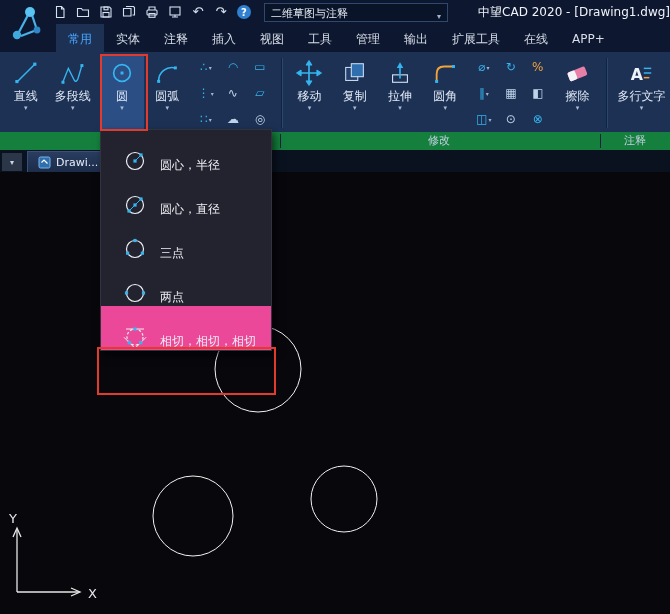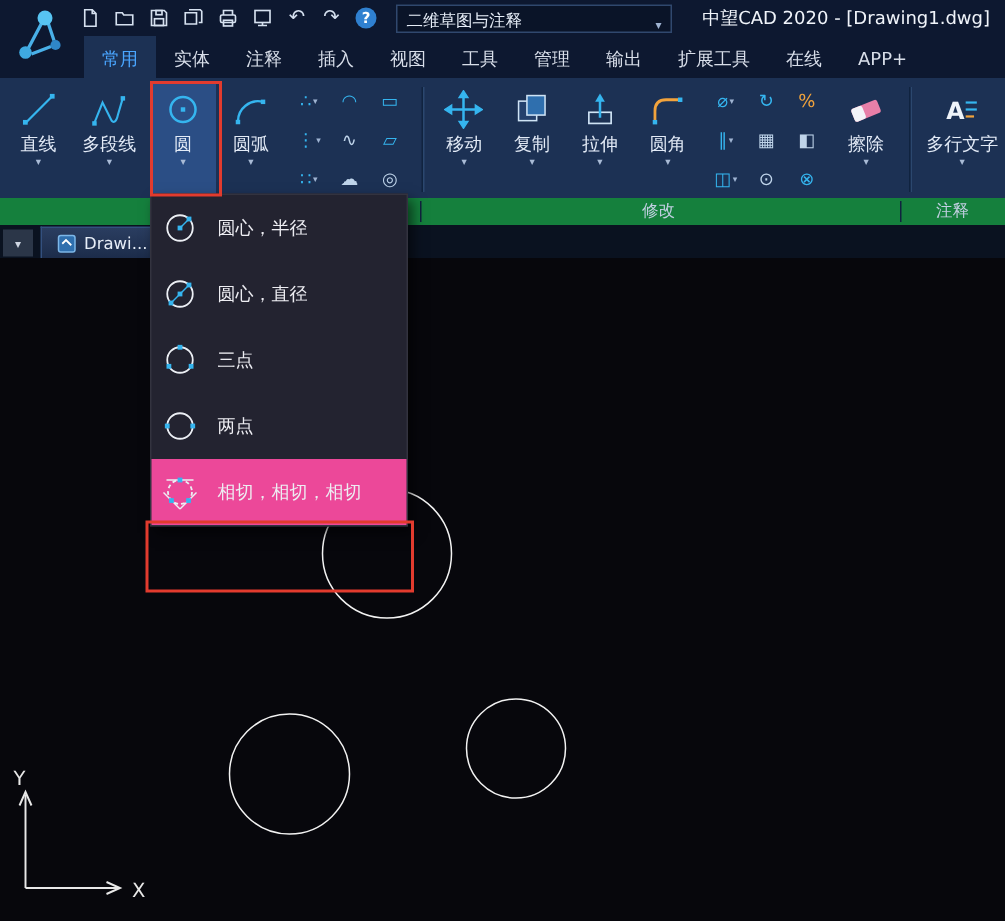--- a/index.html
+++ b/index.html
@@ -12,21 +12,21 @@
             display:flex;align-items:center;padding-left:52px;box-sizing:border-box;}
   .logo{position:absolute;left:6px;top:2px;width:38px;height:46px;z-index:6;}
   .qat{display:flex;align-items:center;gap:7px;}
   .qicon{width:16px;height:16px;display:flex;align-items:center;justify-content:center;cursor:pointer;}
   .qglyph{color:#d6e1f0;font-size:13px;line-height:14px;}
   .help-badge{width:14px;height:14px;border-radius:50%;background:#2f80d0;color:#fff;
               font-size:10px;font-weight:bold;display:flex;align-items:center;justify-content:center;}
   .ws{margin-left:12px;height:17px;min-width:170px;background:#0a1428;border:1px solid #30486e;
       display:flex;align-items:flex-end;justify-content:space-between;padding:0 6px;font-size:11px;color:#e6edf7;cursor:pointer;}
   .ws .caret{font-size:8px;color:#9fb4d2;margin-left:8px;}
-  .wtitle{margin-left:auto;padding-right:10px;font-size:12px;color:#f0f4fa;white-space:nowrap;}
+  .wtitle{margin-left:auto;padding-right:0;font-size:12px;color:#f0f4fa;white-space:nowrap;}
 
   
   .tabsrow{position:absolute;top:24px;left:0;right:0;height:28px;background:#0d1830;
            display:flex;align-items:stretch;padding-left:56px;box-sizing:border-box;}
   .tab{display:flex;align-items:center;padding:15px 12px;font-size:12px;color:#d8dee9;cursor:pointer;white-space:nowrap;}
   .tab.active{background:#1c3154;color:#4aa6ff;}
 
   
   .ribbon{position:absolute;top:52px;left:0;right:0;height:80px;background:#1c3154;
           display:flex;align-items:stretch;padding:2px 0 0 6px;box-sizing:border-box;gap:2px;}
@@ -61,21 +61,21 @@
   .doctab{height:20px;background:linear-gradient(#2a3d60,#1c2c4a);border:1px solid #33507e;border-bottom:none;
           color:#e6edf7;font-size:11px;display:flex;align-items:center;gap:5px;padding:0 10px;cursor:pointer;}
   .dwg-ico{width:13px;height:13px;}
 
   
   .canvas{position:absolute;top:172px;left:0;right:0;bottom:0;background:#07070c;}
 
   
   .menu{position:absolute;left:100px;top:129px;width:172px;background:#232330;z-index:30;
         box-shadow:3px 4px 8px rgba(0,0,0,.55);border:1px solid #33333f;box-sizing:border-box;}
-  .menu-item{height:44px;display:flex;align-items:center;padding-left:6px;cursor:pointer;}
+  .menu-item{height:44px;display:flex;align-items:flex-end;padding-left:21px;cursor:pointer;}
   .menu-item .mi-icon{width:26px;height:26px;display:flex;align-items:center;justify-content:center;}
   .menu-item .mi-label{margin-left:12px;font-size:12px;color:#ededf2;white-space:nowrap;}
   .menu-item.selected{background:#ec4899;}
 
   
   .anno{position:absolute;border:2px solid #e23b2e;z-index:40;pointer-events:none;box-sizing:border-box;}
   .anno-ribbon{left:100px;top:54px;width:48px;height:77px;}
   .anno-menu{left:97px;top:347px;width:179px;height:48px;}
 </style>
 </head>

